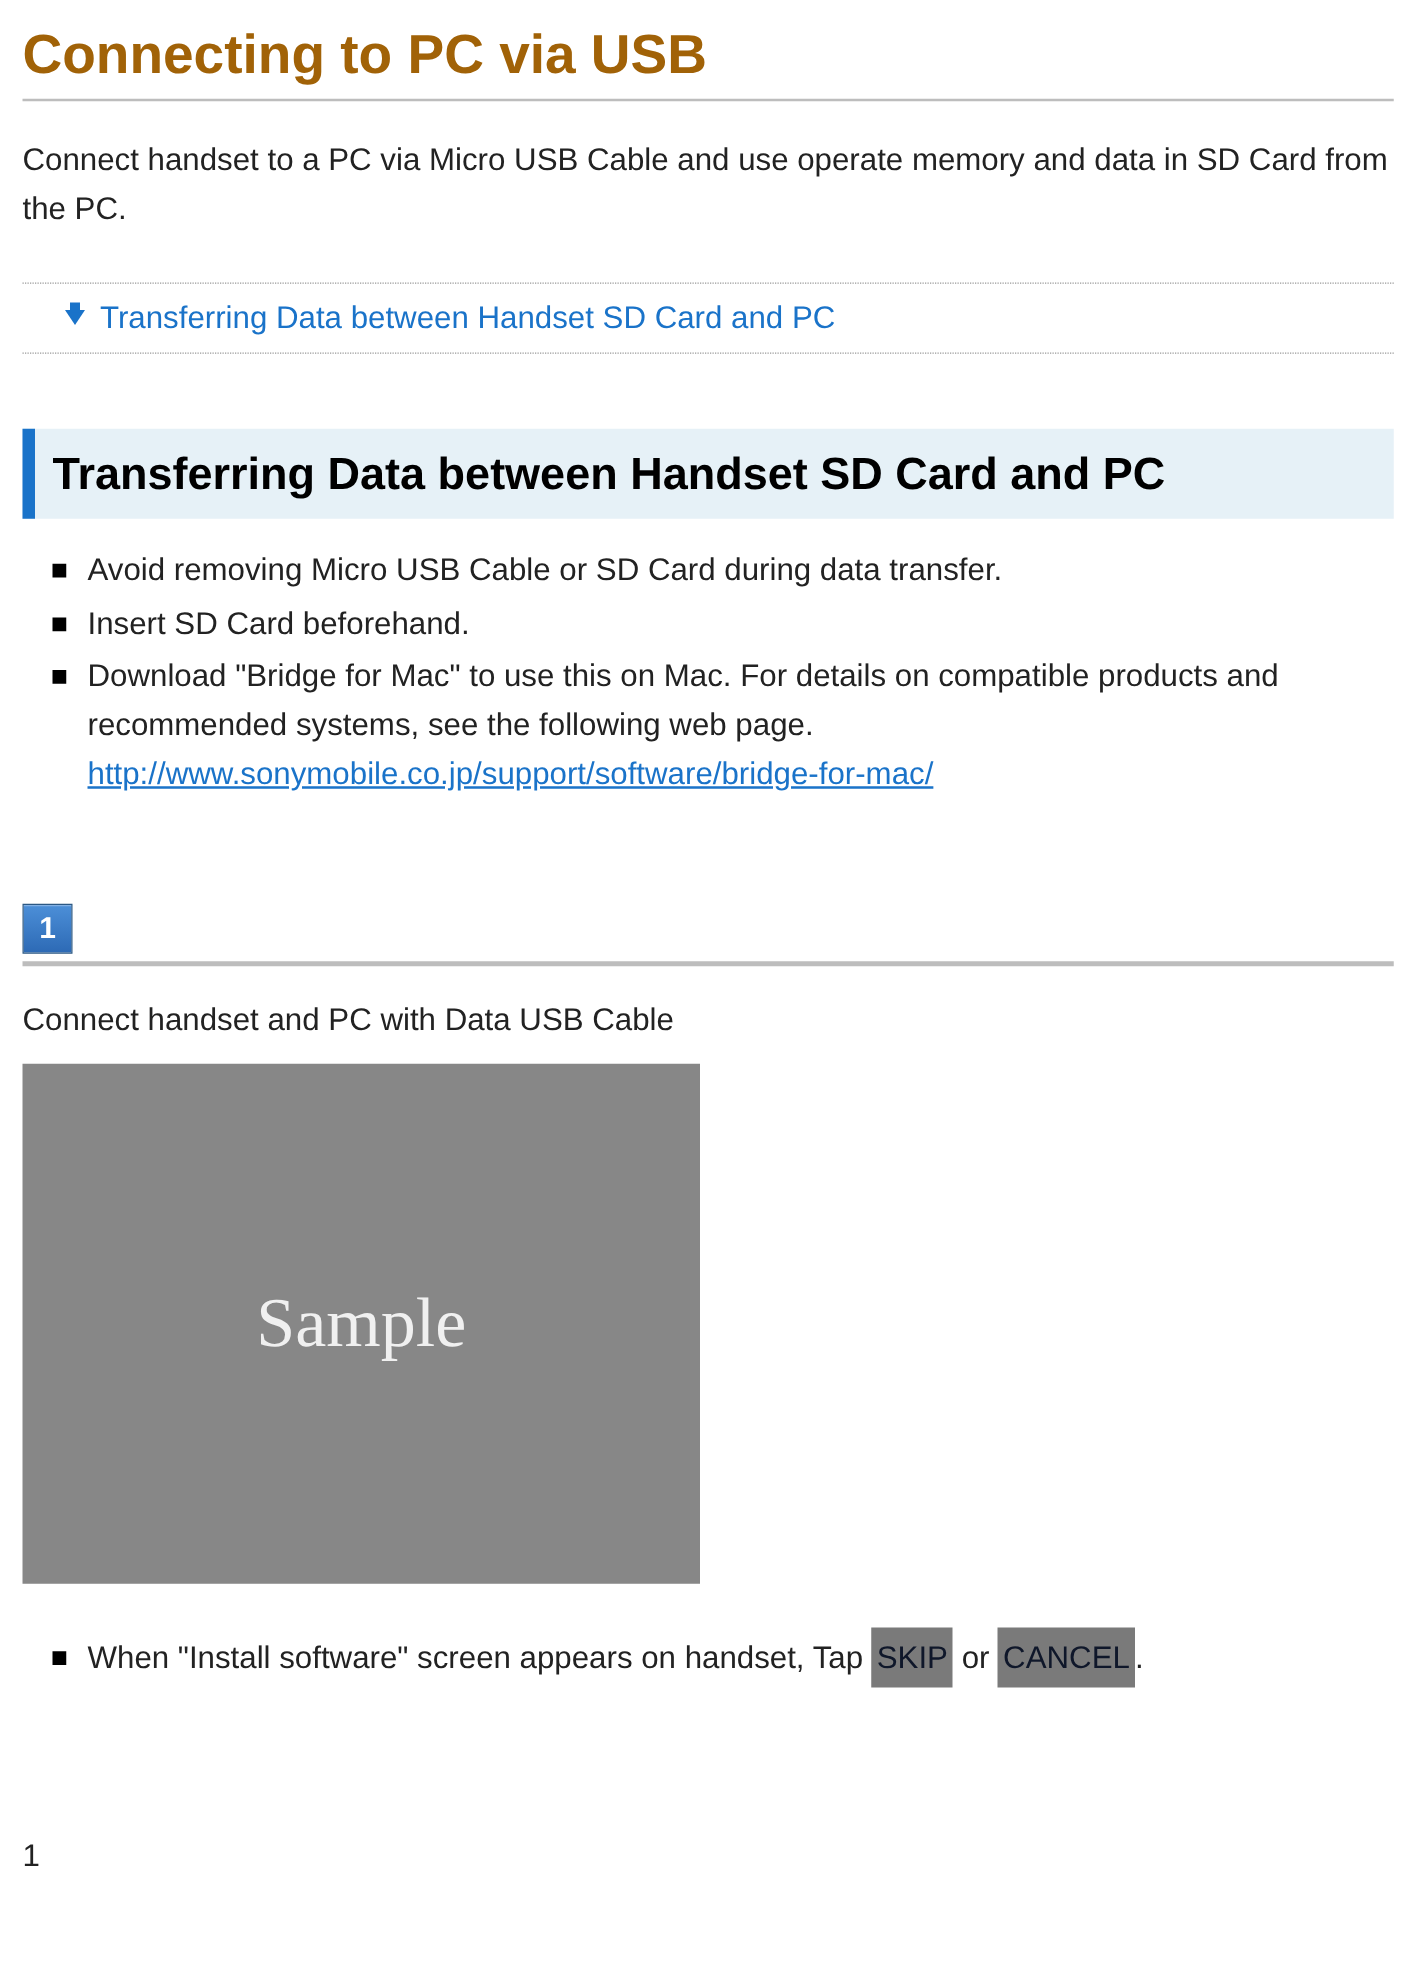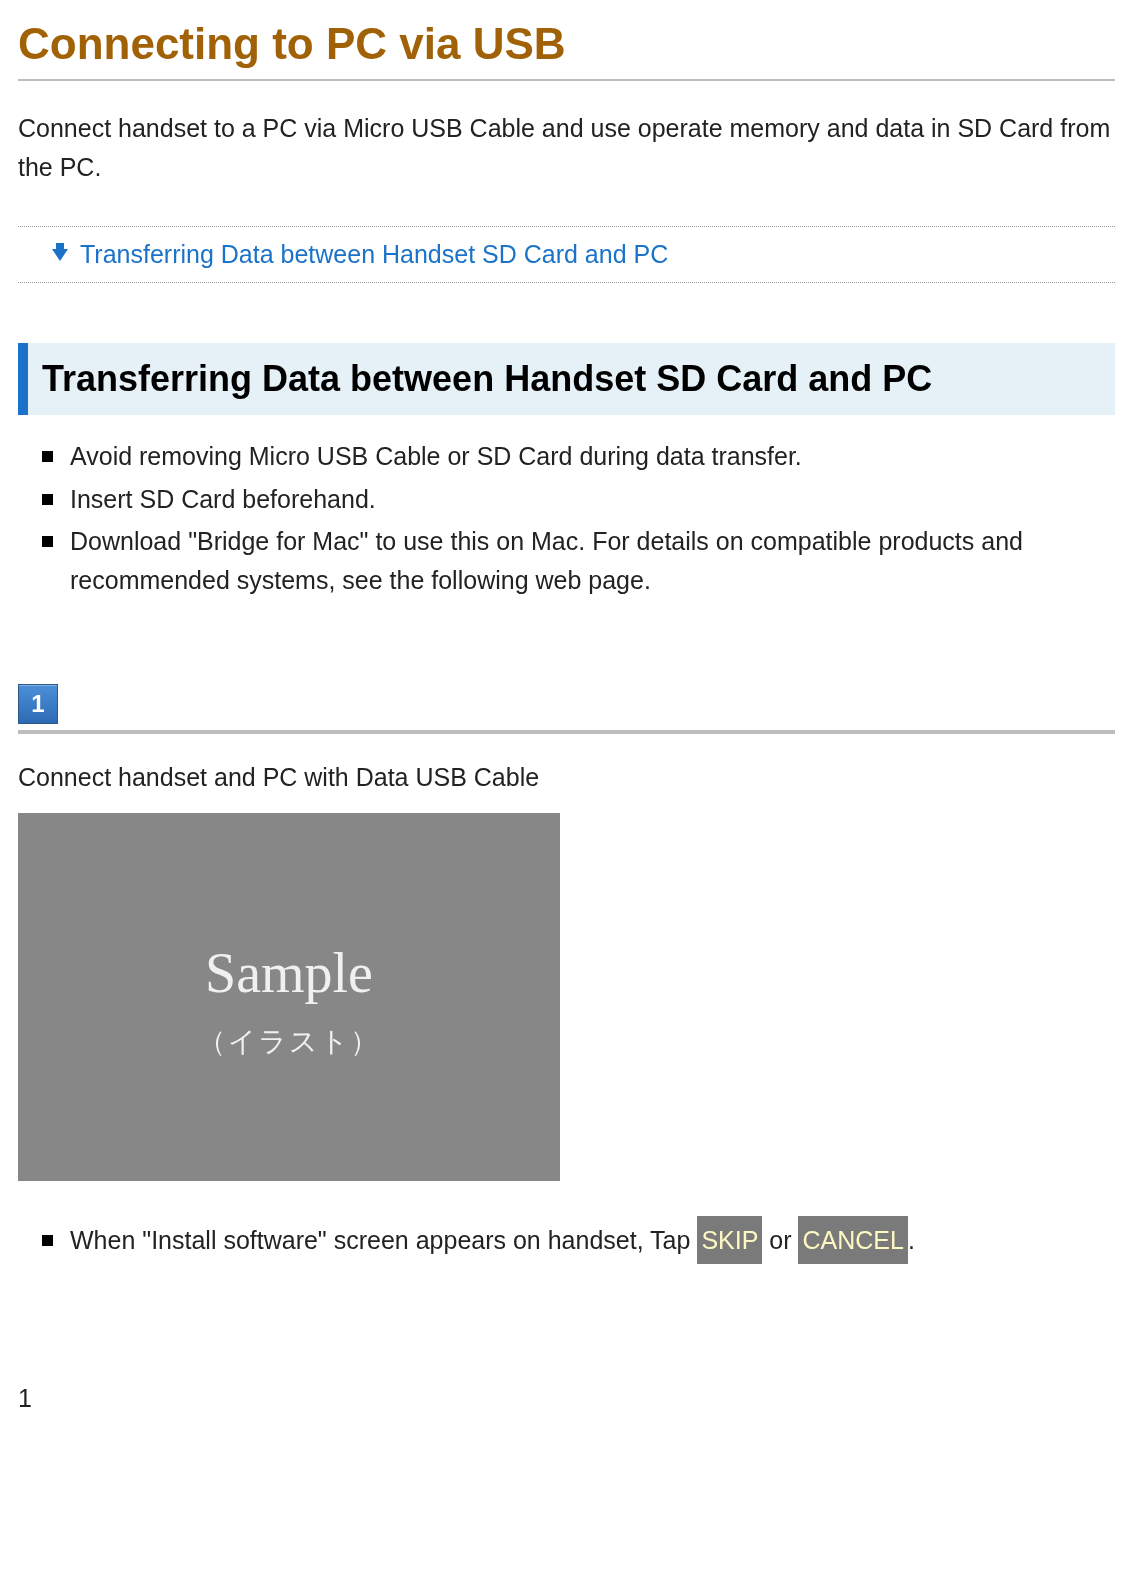--- a/index.html
+++ b/index.html
@@ -103,41 +103,41 @@
       box-shadow: inset 0 1px 0 rgba(255,255,255,0.3);
       margin-top: 80px;
     }
     .step-rule {
       border: none;
       border-top: 4px solid #bdbdbd;
       margin: 6px 0 24px 0;
     }
     .sample-box {
       width: 542px;
-      height: 368px;
+      height: 416px;
       background: #878787;
       display: flex;
       flex-direction: column;
       align-items: center;
       justify-content: center;
       color: #f0f0f0;
       margin: 16px 0 0 0;
     }
     .sample-box .big {
       font-size: 56px;
       font-family: Georgia, 'Times New Roman', serif;
     }
     .sample-box .sub {
       font-size: 28px;
       margin-top: 4px;
       letter-spacing: 2px;
     }
     .ui-btn {
       background: #7a7a7a;
-      color: #fef9c3;
+      color: #0f172a;
       padding: 10px 4px;
     }
     .step-text{ margin:0 0 4px 0;}
     .page-num {
       margin-top: 120px;
       font-size: 25px;
     }
   </style>
 </head>
 <body>
@@ -155,31 +155,31 @@
 
 <div class="section-heading-bar">
   <span class="txt">Transferring Data between Handset SD Card and PC</span>
 </div>
 
 <ul class="sq">
   <li>Avoid removing Micro USB Cable or SD Card during data transfer.</li>
   <li>Insert SD Card beforehand.</li>
   <li>
     <span>Download "Bridge for Mac" to use this on Mac. For details on compatible products and recommended systems, see the following web page.</span><br>
+    <a class="url" href="#">http://www.sonymobile.co.jp/support/software/bridge-for-mac/</a>
   </li>
 </ul>
 
 <div class="step-icon">1</div>
 <hr class="step-rule">
 
 <p class="step-text">Connect handset and PC with Data USB Cable</p>
 
 <div class="sample-box">
   <div class="big">Sample</div>
-  <div class="sub">（イラスト）</div>
 </div>
 
 <ul class="sq" style="margin-top:40px;">
   <li>
     <span>When "Install software" screen appears on handset, Tap </span><span class="ui-btn">SKIP</span><span> or </span><span class="ui-btn">CANCEL</span><span>.</span>
   </li>
 </ul>
 
 <div class="page-num">1</div>
 

